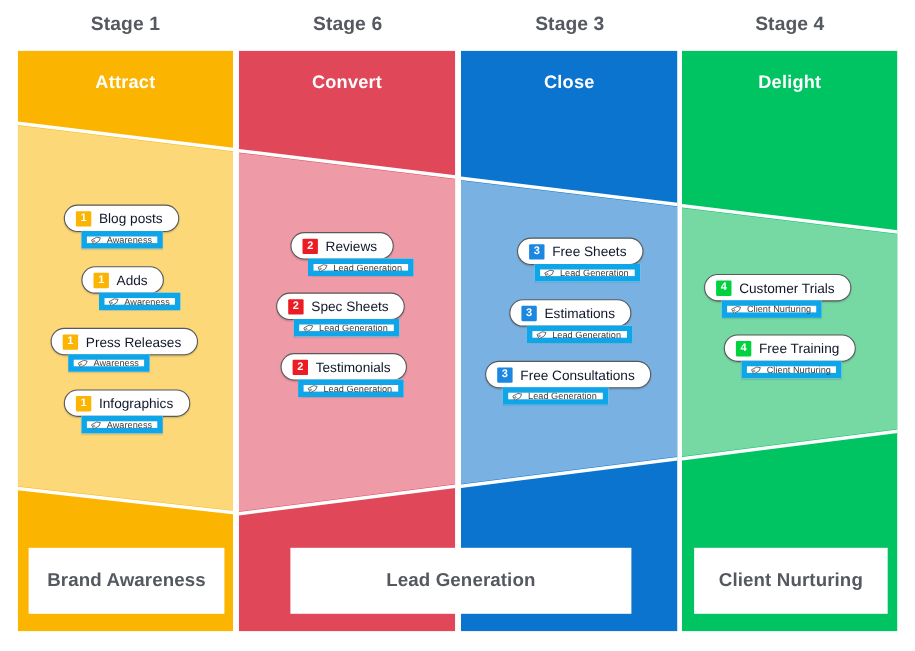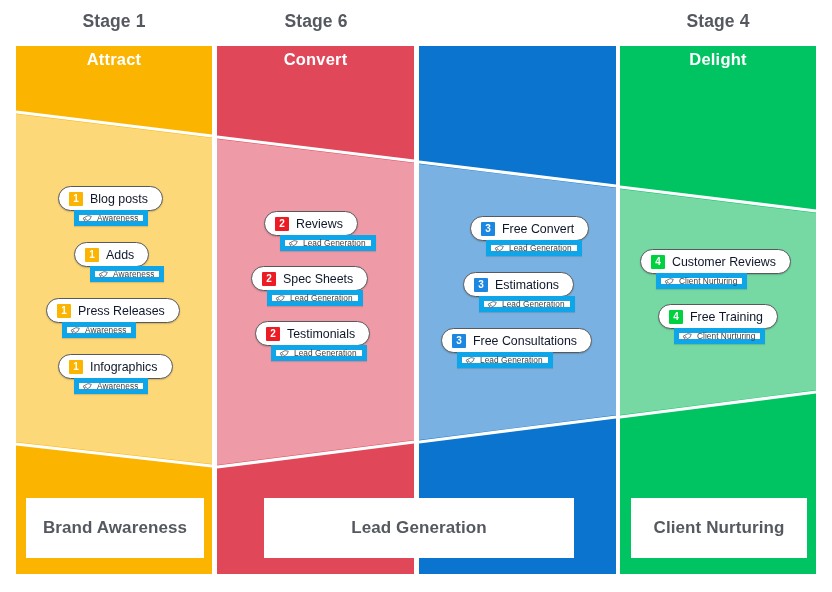--- a/index.html
+++ b/index.html
@@ -53,21 +53,21 @@
   .col {
     position: absolute;
     top: 0;
     height: 528px;
     overflow: hidden;
   }
   .head-title {
     position: absolute;
     left: 0;
     width: 100%;
-    top: 4px;
+    top: 20px;
     text-align: center;
     font-size: 16.5px;
     font-weight: bold;
     color: #ffffff;
     letter-spacing: 0.2px;
     z-index: 6;
   }
 
   
   .pill-group {
@@ -150,20 +150,21 @@
   }
 </style>
 </head>
 <body>
 
 <div id="root">
 
   <div class="stage-labels">
     <div class="stage-label" style="left:16px;width:196px;">Stage 1</div>
     <div class="stage-label" style="left:218px;width:196px;">Stage 6</div>
+    <div class="stage-label" style="left:420px;width:196px;">Stage 3</div>
     <div class="stage-label" style="left:620px;width:196px;">Stage 4</div>
   </div>
 
   <div class="funnel">
 
     <div class="col" style="left:16px;width:196px;">
       <svg width="196" height="528" viewBox="0 0 196 528" style="position:absolute;left:0;top:0;">
         <rect x="0" y="0" width="196" height="528" fill="#FBB400"></rect>
         <polygon points="0,68 196,92 196,418 0,396" fill="#FCD878"></polygon>
         <polyline points="0,66 196,90" stroke="#ffffff" stroke-width="3.2" fill="none"></polyline>
@@ -322,25 +323,26 @@
       </div>
     </div>
 
     <div class="col" style="left:419px;width:197px;">
       <svg width="197" height="528" viewBox="0 0 197 528" style="position:absolute;left:0;top:0;">
         <rect x="0" y="0" width="197" height="528" fill="#0A74CE"></rect>
         <polygon points="0,118 197,142 197,369 0,394" fill="#79B2E2"></polygon>
         <polyline points="0,116 197,140" stroke="#ffffff" stroke-width="3.2" fill="none"></polyline>
         <polyline points="0,396 197,371" stroke="#ffffff" stroke-width="3.2" fill="none"></polyline>
       </svg>
+      <div class="head-title">Close</div>
 
       <div class="pill-group" style="left:51px;top:170px;">
         <div class="pill">
           <span class="num" style="background:#1B87E0;">3</span>
-          <span class="ptext">Free Convert</span>
+          <span class="ptext">Free Sheets</span>
         </div>
         <div class="tag-row" style="padding-left:16px;">
           <span class="tag">
             <span class="tagicon">
               <svg viewBox="0 0 16 16" width="12" height="12">
                   <g transform="rotate(-28 8 8)">
                     <path d="M2.2 5.2h7.2l3.6 2.8-3.6 2.8H2.2z" fill="#ffffff" stroke="#5d6064" stroke-width="1"></path>
                     <circle cx="4.3" cy="8" r="0.9" fill="none" stroke="#5d6064" stroke-width="0.9"></circle>
                   </g>
                 </svg>
@@ -396,21 +398,21 @@
         <rect x="0" y="0" width="196" height="528" fill="#00C462"></rect>
         <polygon points="0,143 196,167 196,344 0,369" fill="#76D9A3"></polygon>
         <polyline points="0,141 196,165" stroke="#ffffff" stroke-width="3.2" fill="none"></polyline>
         <polyline points="0,371 196,346" stroke="#ffffff" stroke-width="3.2" fill="none"></polyline>
       </svg>
       <div class="head-title">Delight</div>
 
       <div class="pill-group" style="left:20px;top:203px;">
         <div class="pill">
           <span class="num" style="background:#00D13F;">4</span>
-          <span class="ptext">Customer Reviews</span>
+          <span class="ptext">Customer Trials</span>
         </div>
         <div class="tag-row" style="padding-left:16px;">
           <span class="tag">
             <span class="tagicon">
               <svg viewBox="0 0 16 16" width="12" height="12">
                   <g transform="rotate(-28 8 8)">
                     <path d="M2.2 5.2h7.2l3.6 2.8-3.6 2.8H2.2z" fill="#ffffff" stroke="#5d6064" stroke-width="1"></path>
                     <circle cx="4.3" cy="8" r="0.9" fill="none" stroke="#5d6064" stroke-width="0.9"></circle>
                   </g>
                 </svg>

